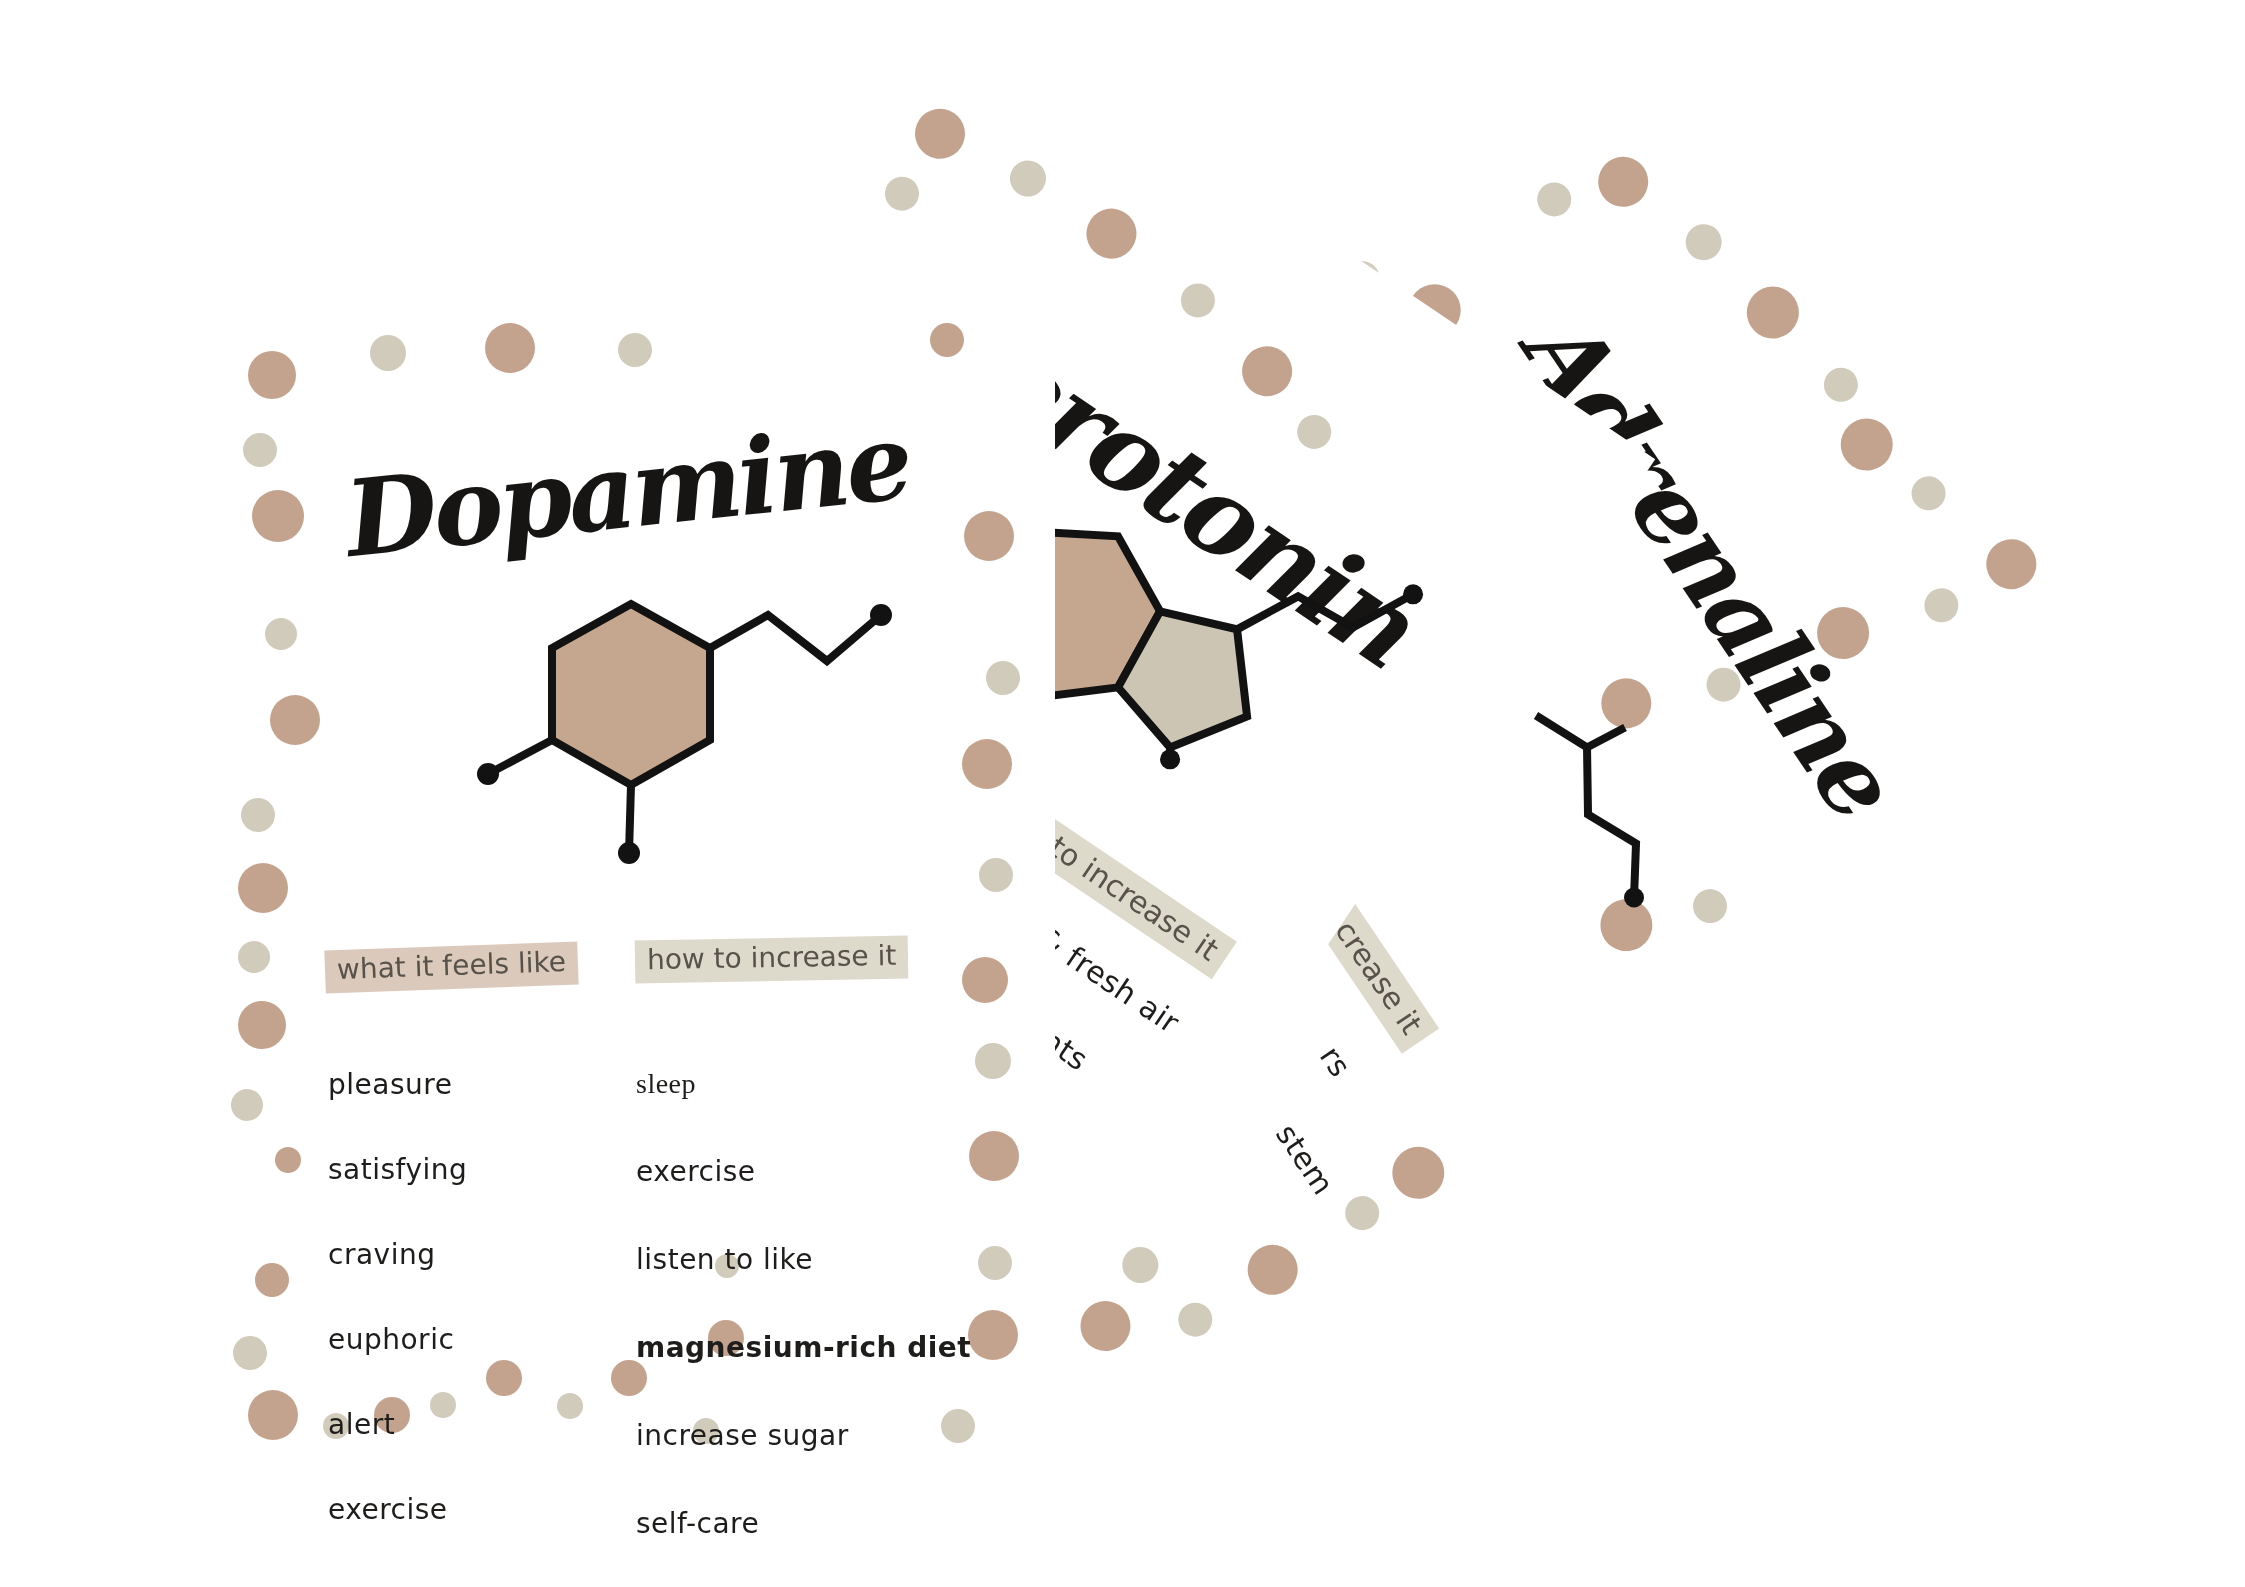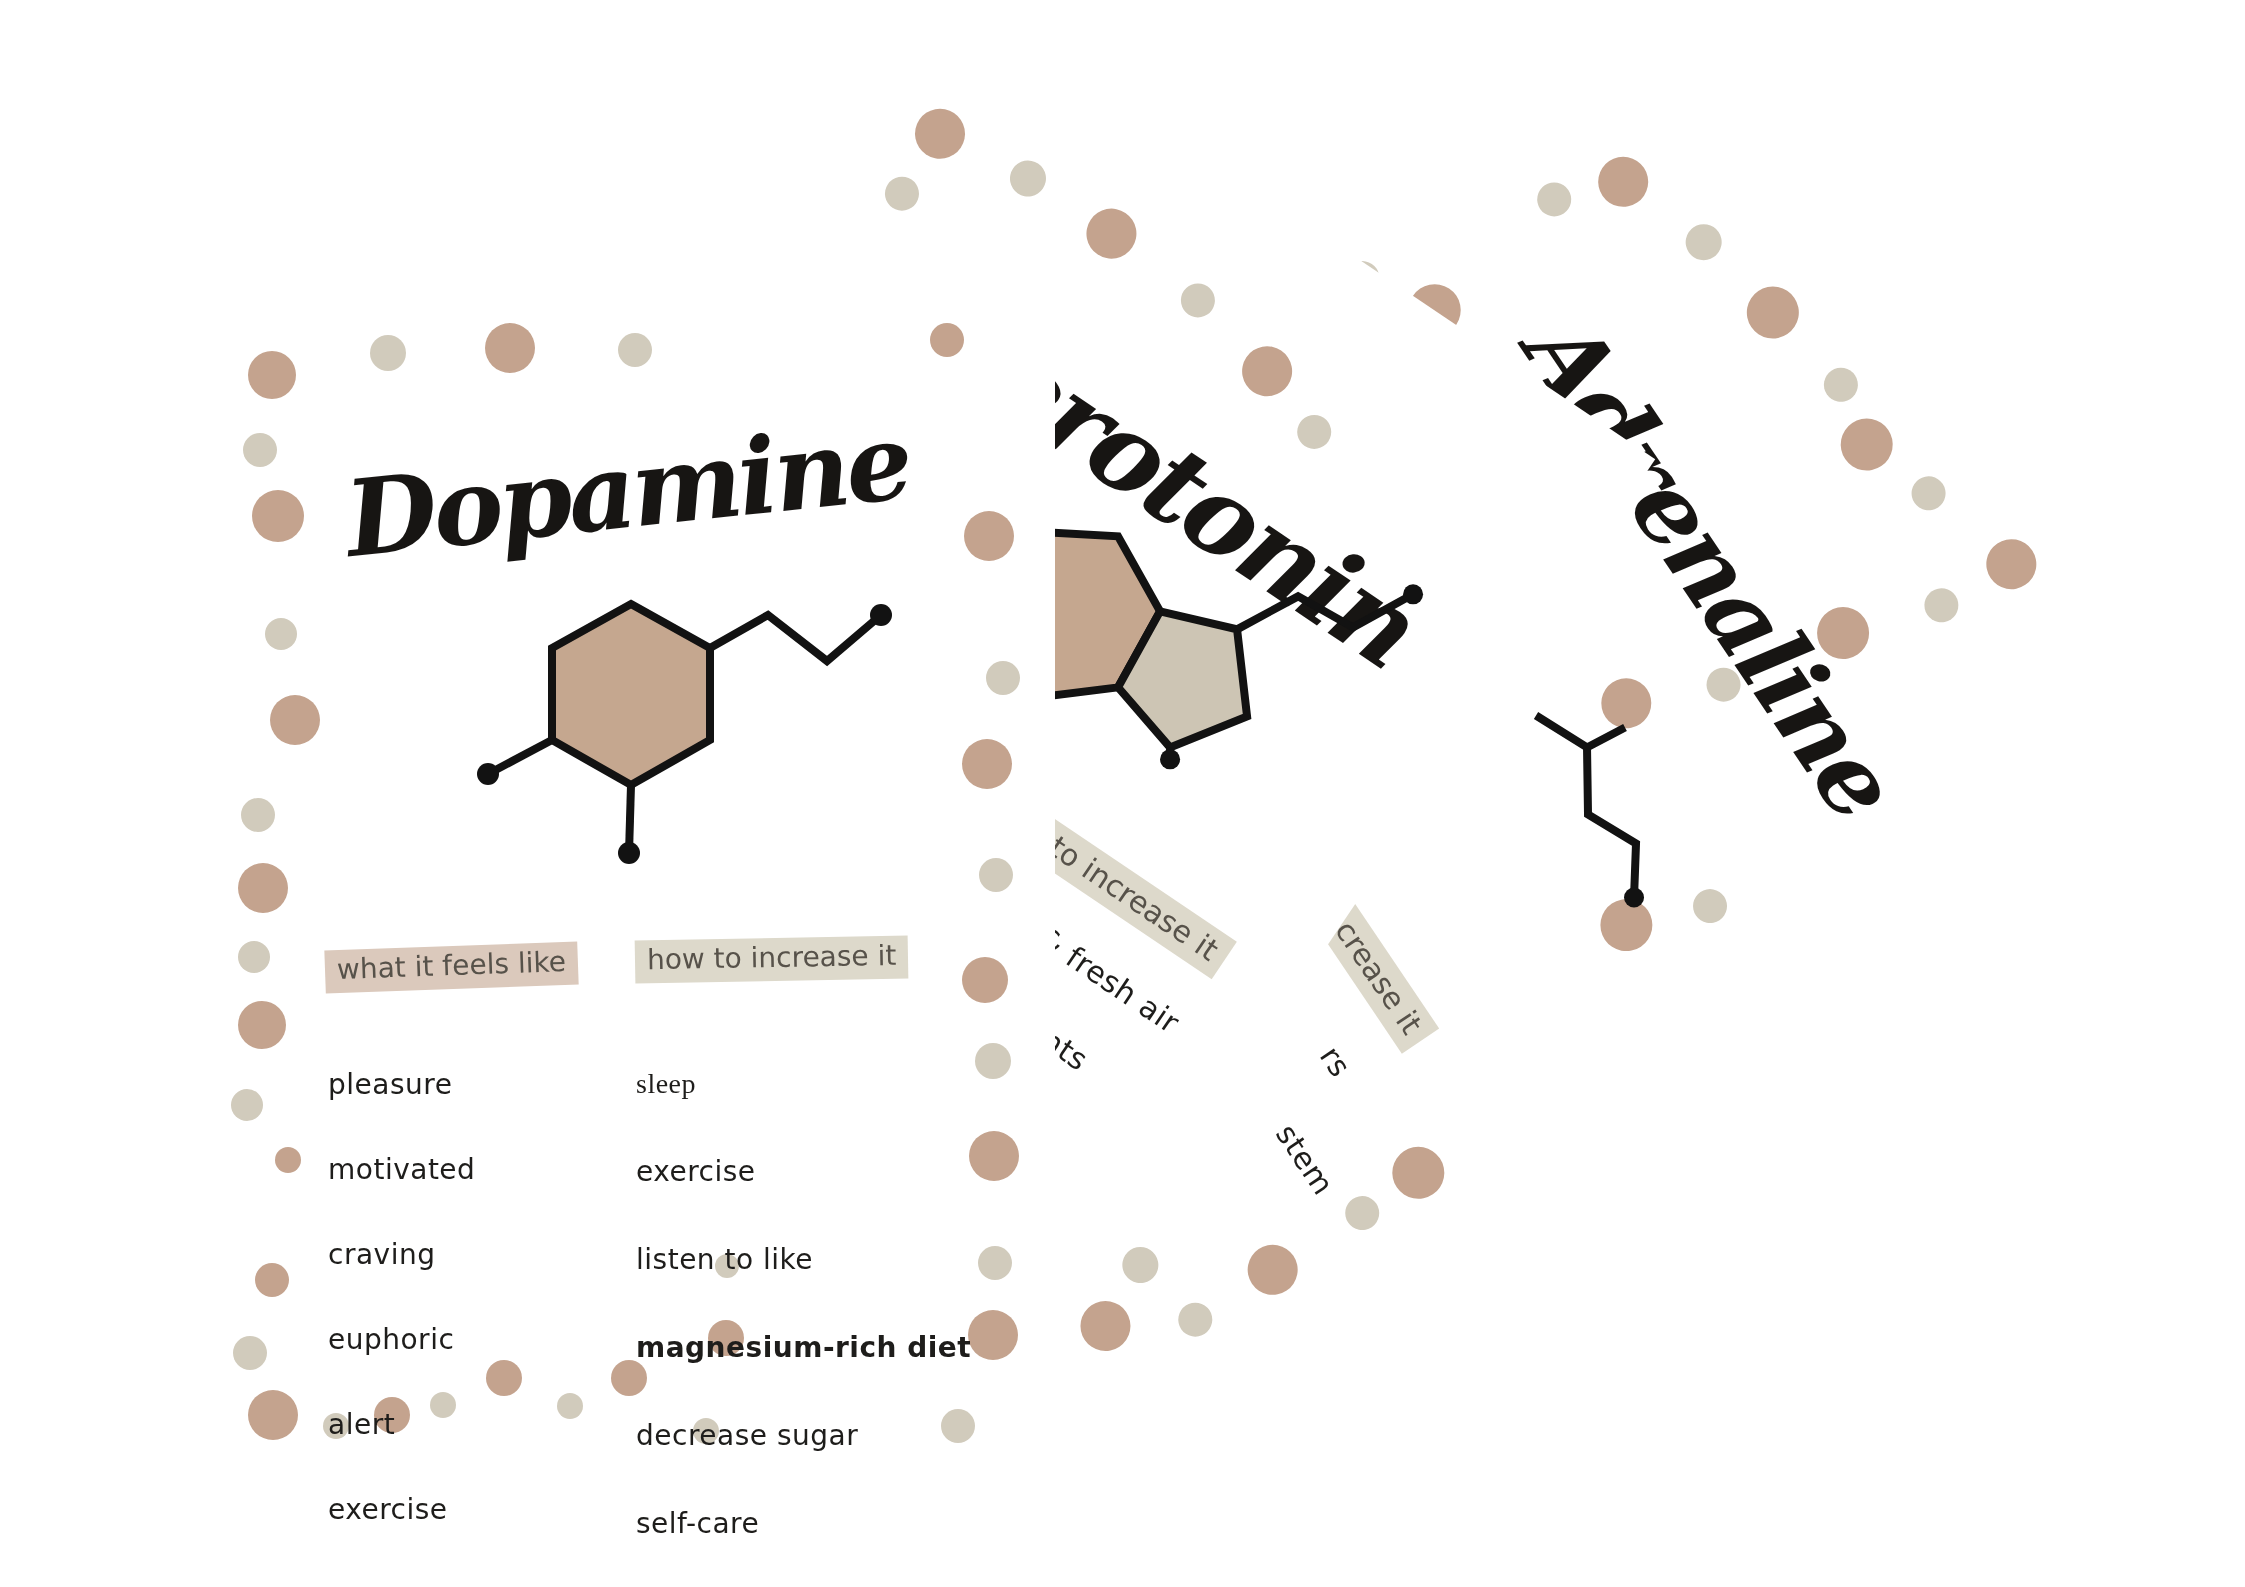--- a/index.html
+++ b/index.html
@@ -159,30 +159,30 @@
         <circle cx="28" cy="196" r="11" fill="#121212"></circle>
         <circle cx="169" cy="275" r="11" fill="#121212"></circle>
       </svg>
     </div>
 
     <div class="hl hl-tan" style="left:150px;top:708px;font-size:28px;transform:rotate(-2deg);">what it feels like</div>
     <div class="hl hl-gray" style="left:460px;top:700px;font-size:28px;transform:rotate(-1deg);">how to increase it</div>
 
     <div class="list hand" style="left:153px;top:780px;">
       <div>pleasure</div>
-      <div>motivated</div>
+      <div>satisfying</div>
       <div>craving</div>
       <div>euphoric</div>
       <div>alert</div>
       <div>exercise</div>
     </div>
 
     <div class="list hand" style="left:461px;top:778px;line-height:40px;">
       <div style="height:40px;font-family:Liberation Serif, serif;">sleep</div>
       <div style="height:40px;">exercise</div>
       <div style="height:40px;">listen to like</div>
       <div style="height:40px;font-weight:bold;">magnesium-rich diet</div>
-      <div style="height:40px;">decrease sugar</div>
+      <div style="height:40px;">increase sugar</div>
       <div style="height:40px;">self-care</div>
     </div>
   </div>
 
 </div>
 
 </body></html>

